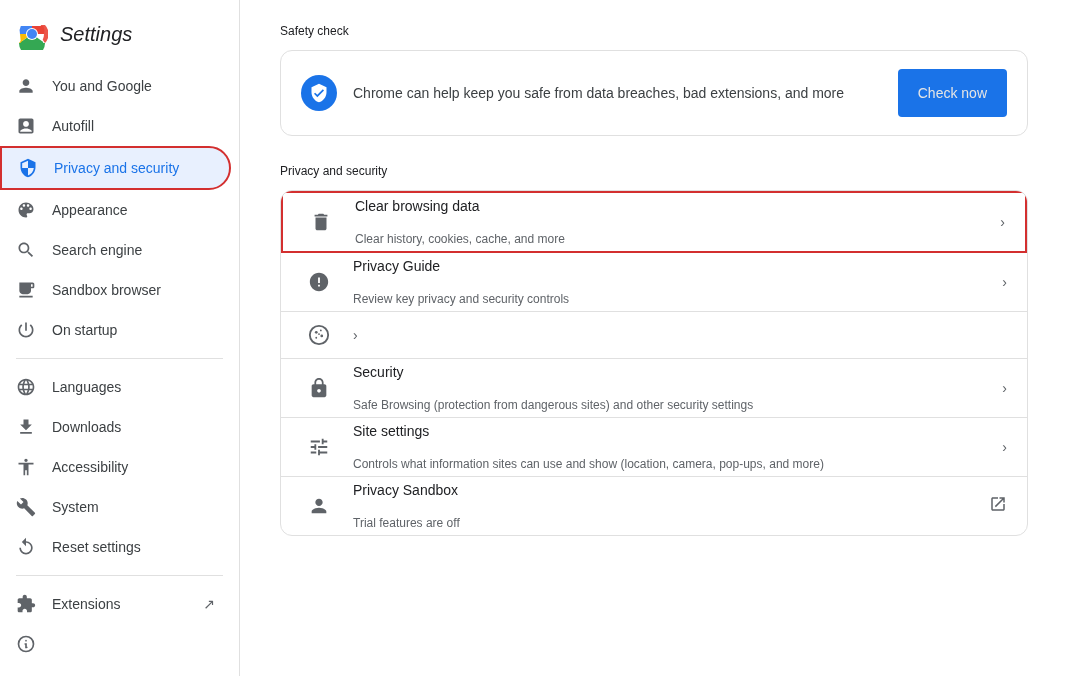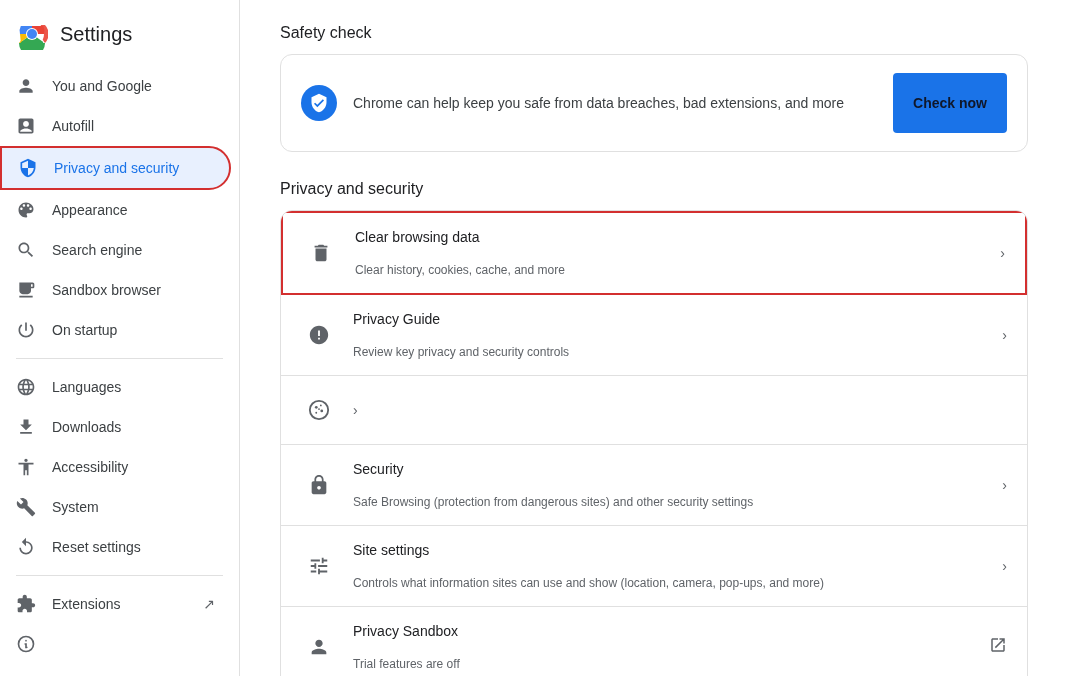--- a/index.html
+++ b/index.html
@@ -24,20 +24,21 @@
     }
     .chrome-logo {
       width: 32px;
       height: 32px;
       flex-shrink: 0;
     }
     .sidebar-title {
       font-size: 20px;
       font-weight: 400;
       color: #202124;
+      font-style: italic;
     }
     .sidebar-nav {
       display: flex;
       flex-direction: column;
     }
     .nav-item {
       display: flex;
       align-items: center;
       gap: 16px;
       padding: 10px 16px;
@@ -105,21 +106,21 @@
       color: #202124;
       width: 100%;
     }
     .search-icon-wrap {
       color: #5f6368;
       font-size: 16px;
     }
 
     
     .section-title {
-      font-size: 16px;
+      font-size: 12px;
       font-weight: 500;
       color: #202124;
       margin-bottom: 12px;
     }
 
     
     .safety-card {
       border: 1px solid #e0e0e0;
       border-radius: 12px;
       padding: 18px 20px;
@@ -139,41 +140,41 @@
       flex-shrink: 0;
     }
     .safety-icon svg { width: 20px; height: 20px; fill: white; }
     .safety-text {
       flex: 1;
       font-size: 14px;
       color: #3c4043;
     }
     .check-now-btn {
       background: #1a73e8;
-      color: #0f172a;
+      color: #e5e5e5;
       border: none;
       border-radius: 4px;
-      padding: 22px 20px;
+      padding: 16px 20px;
       font-size: 14px;
       cursor: pointer;
-      font-weight: 700;
+      font-weight: 400;
       white-space: nowrap;
     }
 
     
     .privacy-list {
       border: 1px solid #e0e0e0;
       border-radius: 12px;
       overflow: hidden;
     }
     .privacy-item {
       display: flex;
       align-items: center;
       gap: 16px;
-      padding: 16px 20px;
+      padding: 5px 20px;
       cursor: pointer;
       border-bottom: 1px solid #e0e0e0;
       transition: background 0.15s;
       position: relative;
     }
     .privacy-item:last-child { border-bottom: none; justify-content: center; }
     .privacy-item.highlighted {
       border: 2px solid #d32f2f;
     }
     .item-icon {

